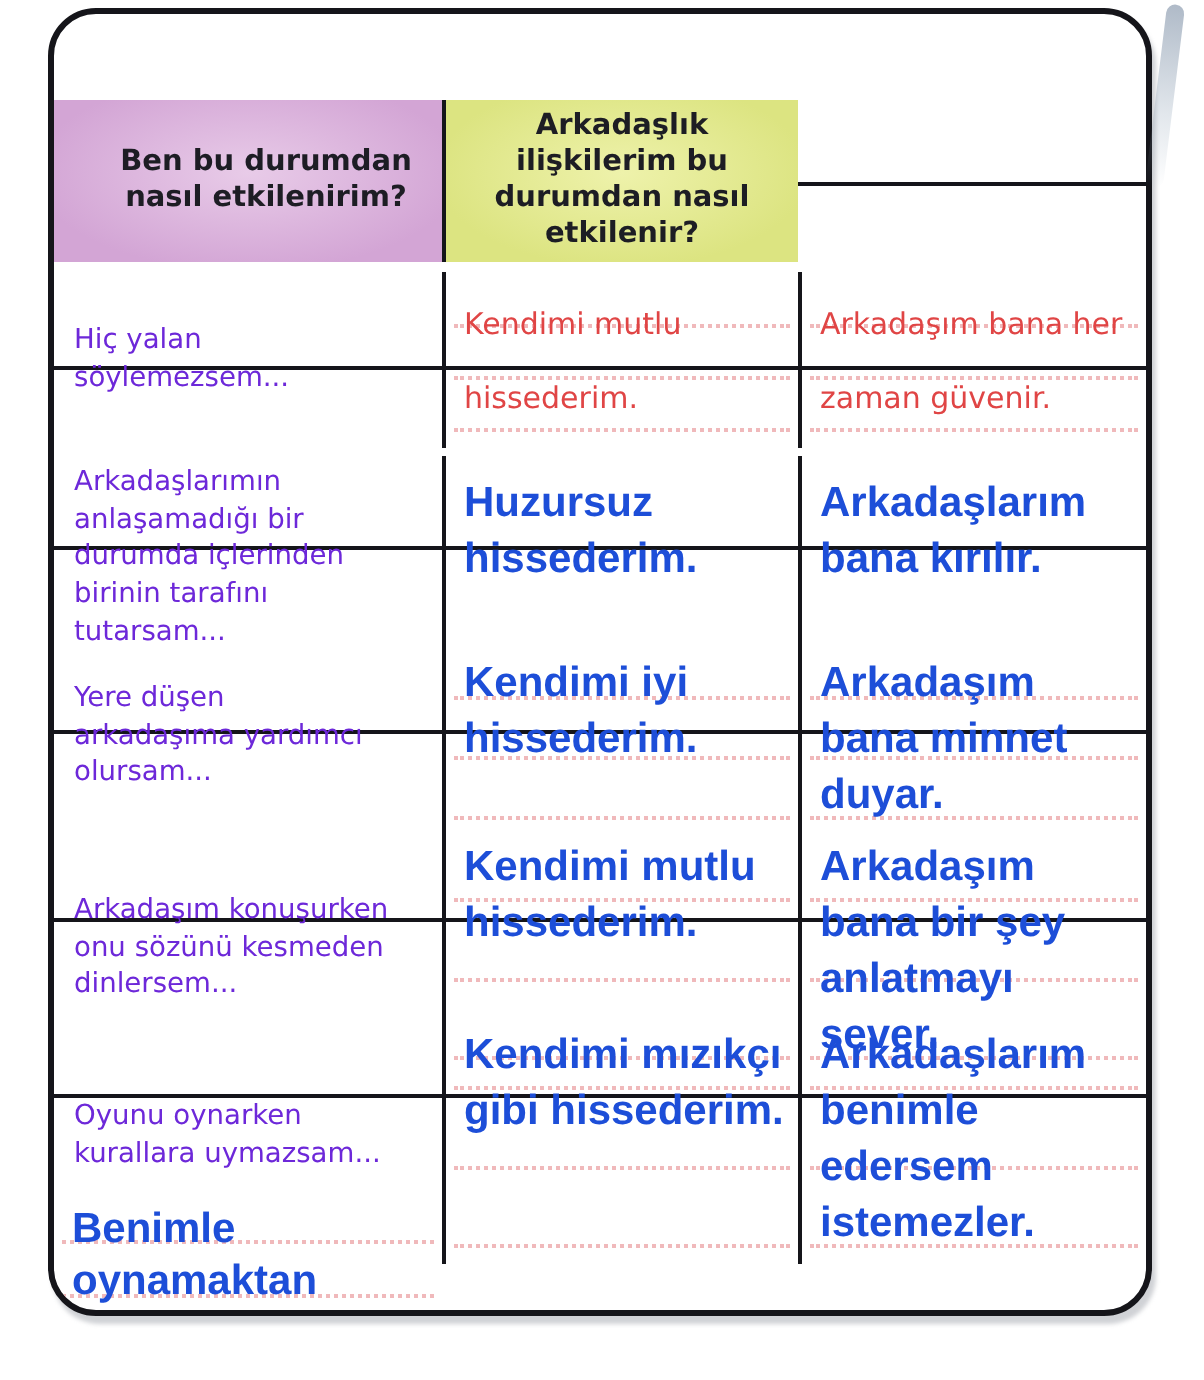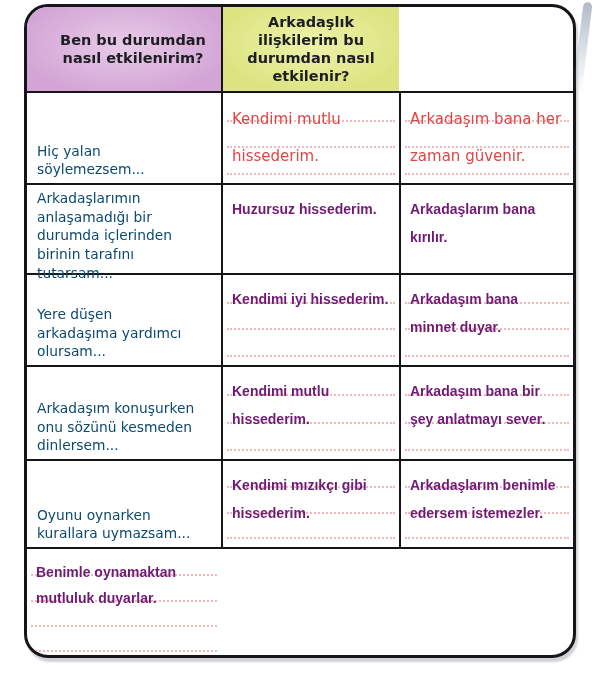--- a/index.html
+++ b/index.html
@@ -7,44 +7,44 @@
     width:602px;height:690px;background:#ffffff;position:relative;overflow:hidden;
     font-family:"DejaVu Sans", sans-serif;
   }
   .worksheet{
     position:absolute;left:24px;top:4px;width:546px;height:648px;
     border:3px solid #15151a;border-radius:24px;overflow:hidden;background:#fff;
     box-shadow:2px 4px 2px rgba(150,155,165,0.45);
   }
   .row{display:grid;grid-template-columns:194px 178px 1fr;}
   .row + .row{border-top:2.5px solid #15151a;}
-  .cell{position:relative;box-sizing:border-box;border-left:2.5px solid #15151a;}
+  .cell{position:relative;box-sizing:border-box;border-left:2.5px solid #15151a;margin-top:43px;}
   .cell:first-child{border-left:none;}
   
   .hdr-row{height:84px;}
   .hdr{
     display:flex;align-items:center;justify-content:center;text-align:center;
     font-size:14.5px;font-weight:600;color:#1d1d24;line-height:1.25;padding:4px 10px;
   }
   .hdr.c0{background:radial-gradient(ellipse at 50% 45%, #fddf96 0%, #f8c75e 75%);}
   .hdr.c1{background:radial-gradient(ellipse at 50% 45%, #e8cbe8 0%, #d3a5d5 78%);padding-left:28px;}
   .hdr.c2{background:radial-gradient(ellipse at 50% 45%, #eef2ab 0%, #dce481 75%);}
   
   .r1{height:90px;} .r2{height:88px;} .r3{height:90px;}
   .r4{height:92px;} .r5{height:86px;} .r6{height:111px;}
   
   .q{
-    display:flex;align-items:flex-end;
-    font-size:13.8px;color:#0c4a6e;line-height:1.35;padding:4px 24px 4px 10px;
+    display:flex;align-items:center;
+    font-size:13.8px;color:#6d28d9;line-height:1.35;padding:4px 24px 4px 10px;
   }
   
   .a{padding:8px 6px 6px 9px;}
   .a .txt{position:relative;z-index:1;}
   .hand{font-size:15px;color:#e04545;line-height:37px;}
-  .boldred{font-family:"Liberation Sans", sans-serif;font-weight:700;font-size:14px;color:#701a75;line-height:28px;padding-top:2px;}
+  .boldred{font-family:"Liberation Sans", sans-serif;font-weight:700;font-size:21px;color:#1d4ed8;line-height:28px;padding-top:2px;}
   .r6 .boldred{line-height:26px;}
   
   .ruled{position:absolute;left:4px;right:4px;top:2px;bottom:8px;display:flex;flex-direction:column;z-index:0;}
   .ruled i{flex:1;border-bottom:2px dotted #f0b9bb;}
   
   .curl{
     position:absolute;left:578px;top:2px;width:9px;height:92px;
     transform:rotate(7deg);border-radius:6px;
     background:linear-gradient(to bottom, rgba(110,130,155,0.55), rgba(140,160,180,0.25) 60%, rgba(160,175,190,0));
   }

